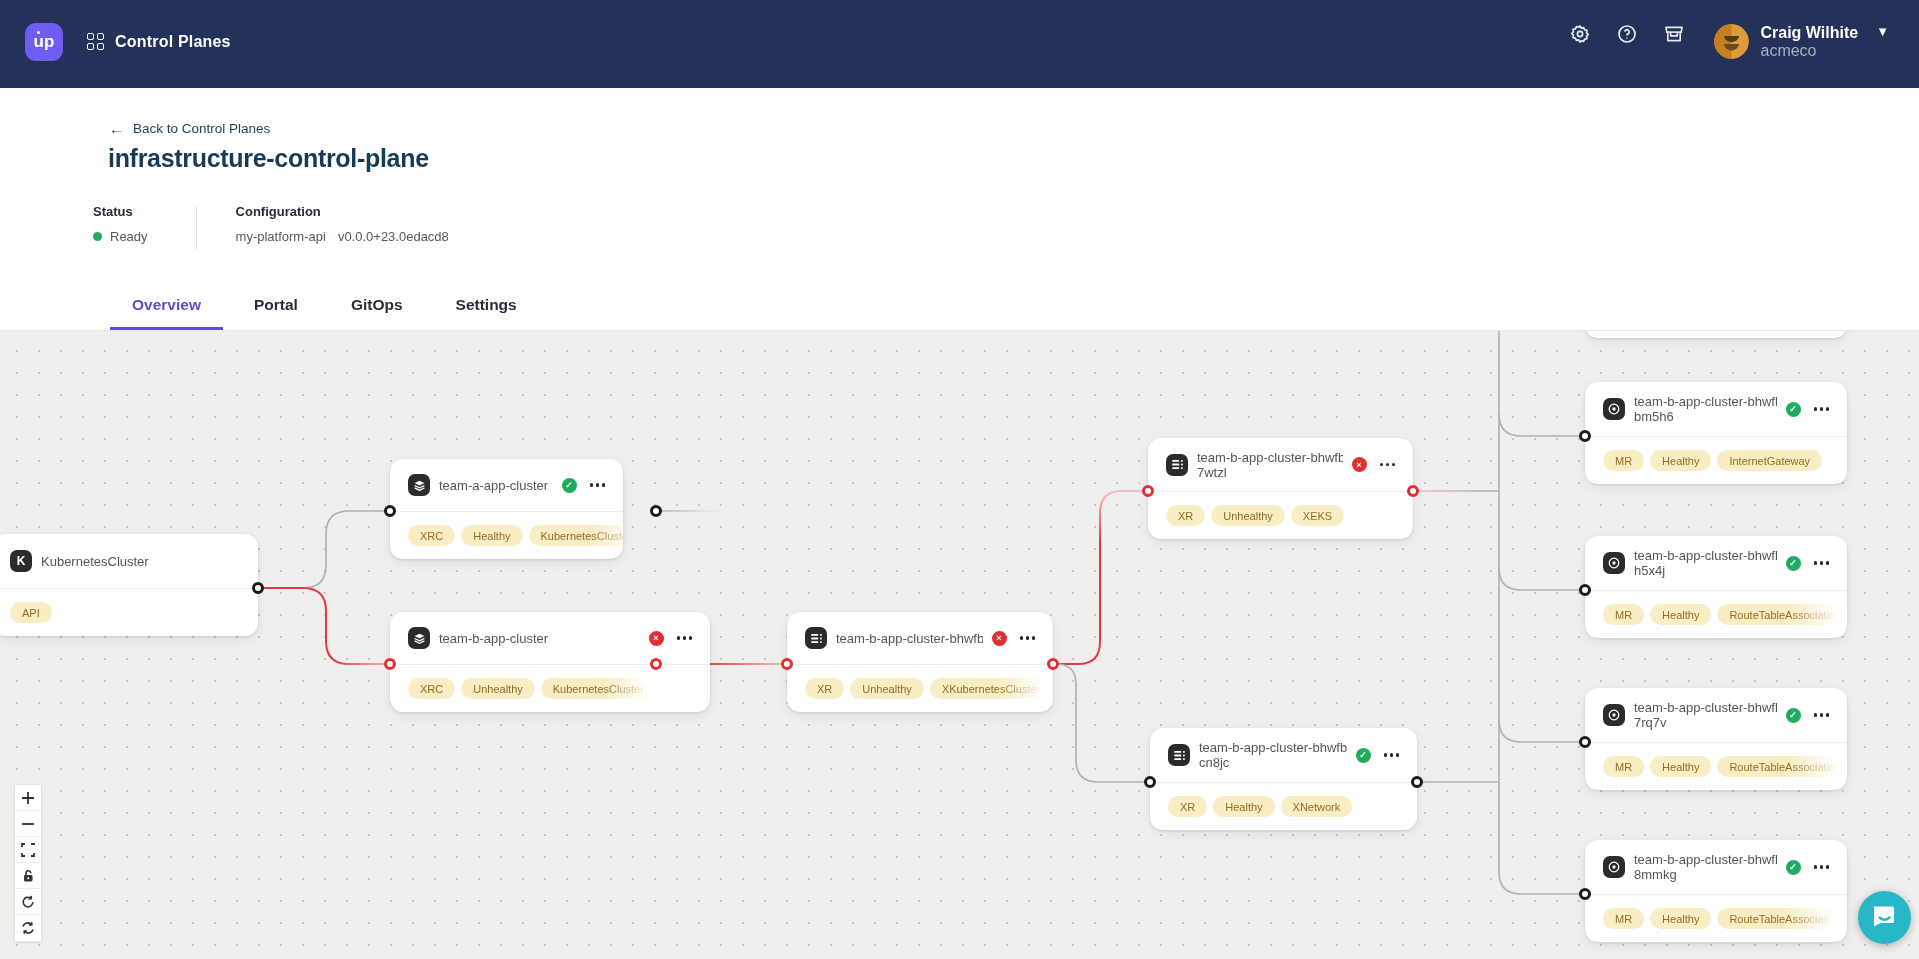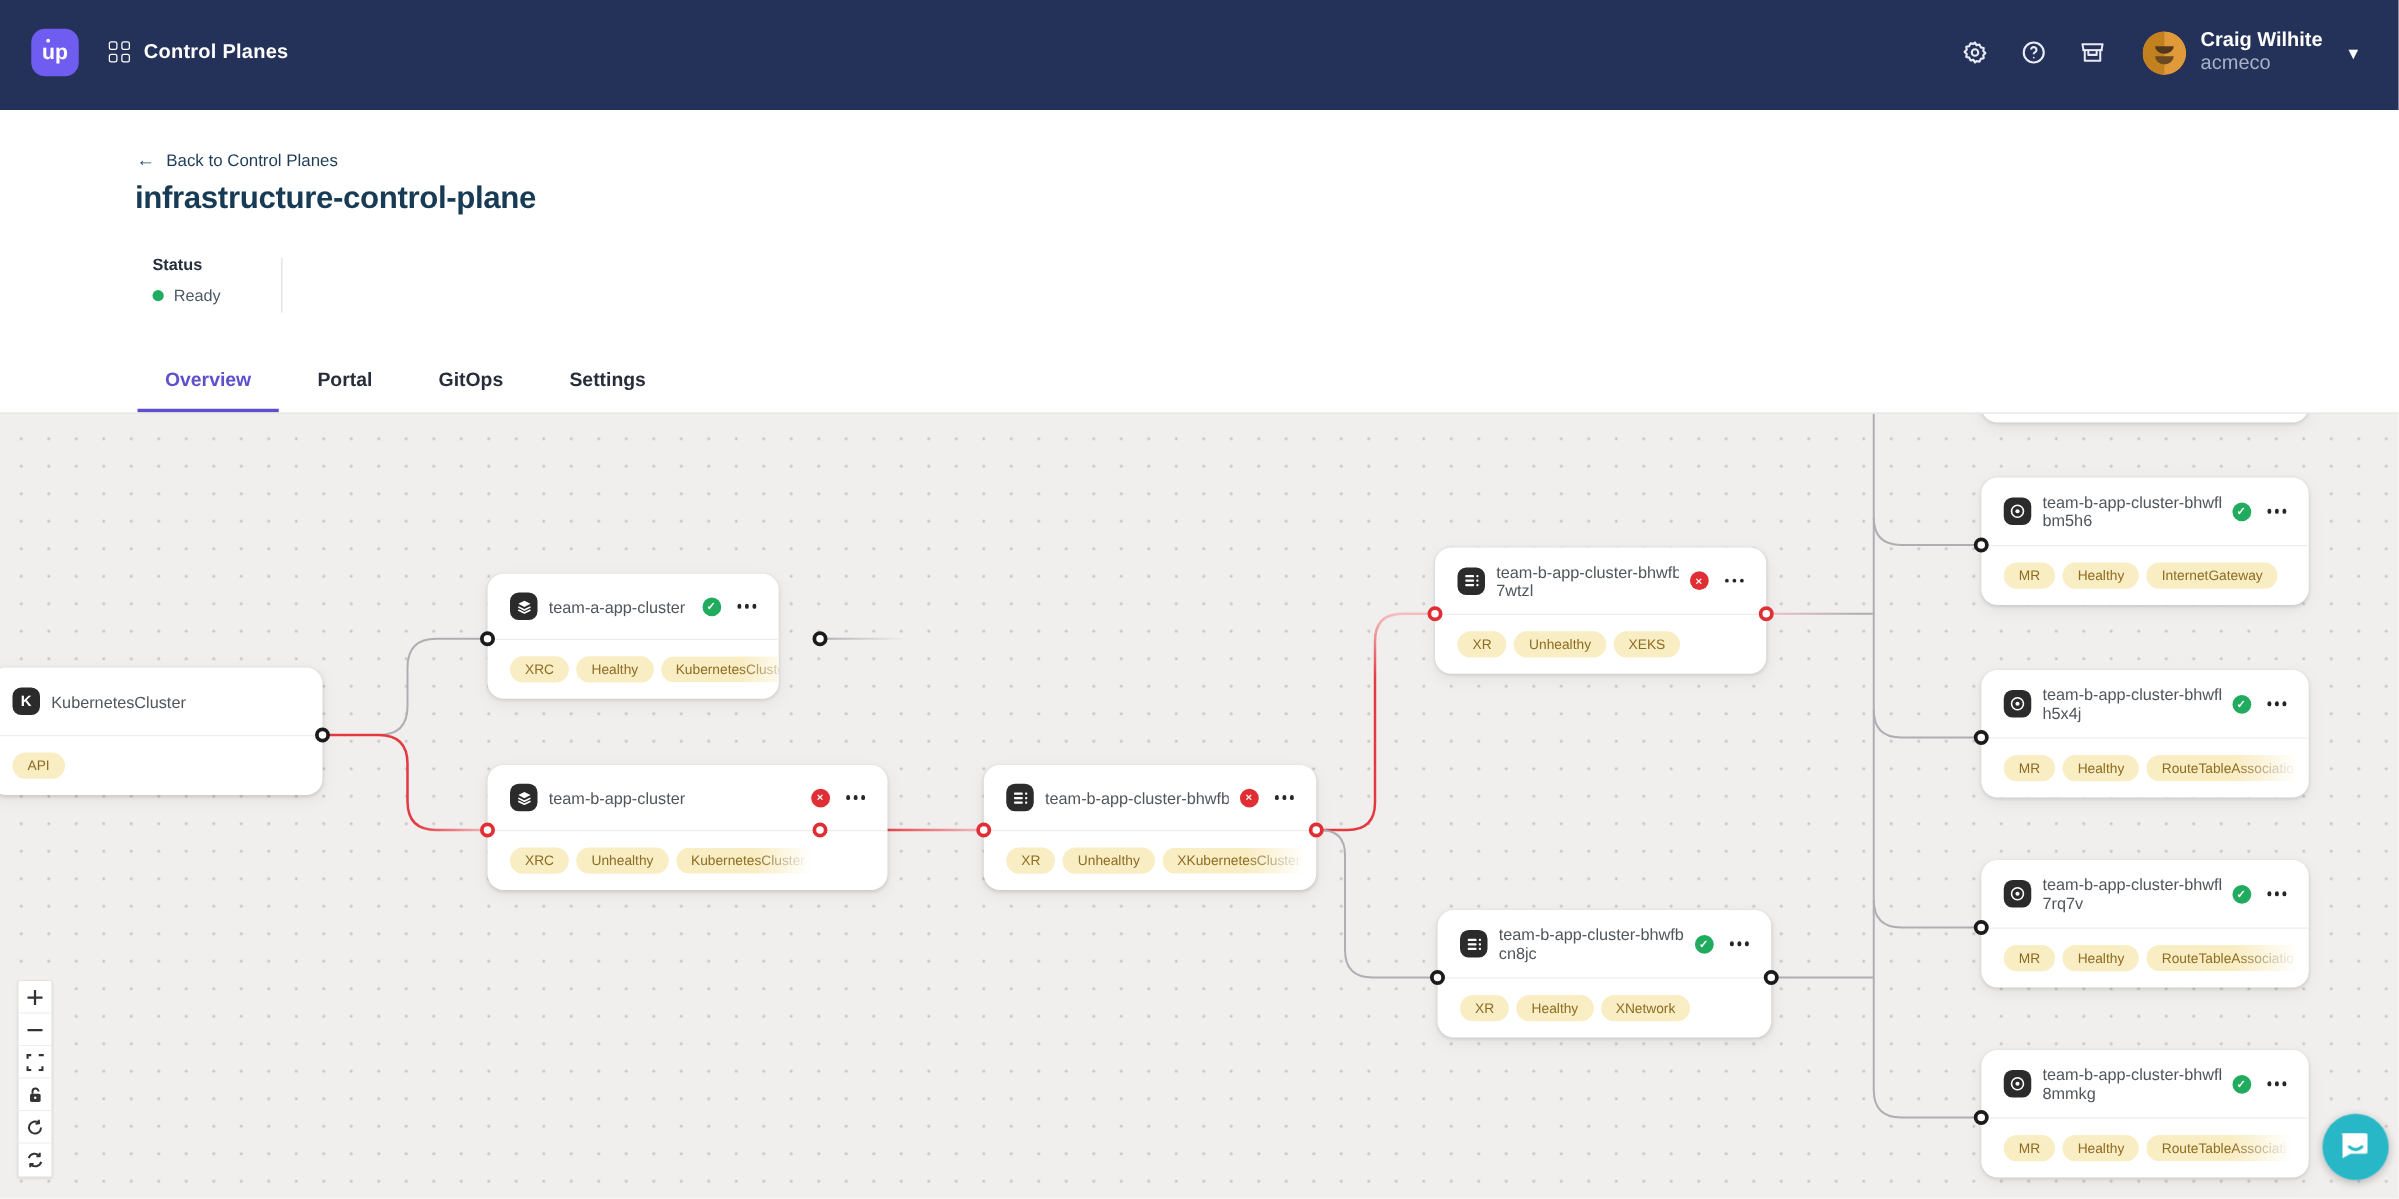--- a/index.html
+++ b/index.html
@@ -7,35 +7,35 @@
     font-family:"Liberation Sans", sans-serif; }
 
   
   .navbar { height:88px; background:#243158; display:flex; align-items:center; padding:0 24px 4px 25px; }
   .logo { width:38px; height:38px; border-radius:11px; background:#6f5cf1; position:relative;
     display:flex; align-items:center; justify-content:center; color:#fff; font-weight:700; font-size:17px; }
   .logo .logodot { position:absolute; top:8px; left:12px; width:3px; height:3px; border-radius:50%; background:#fff; }
   .grid-icon { margin-left:24px; width:18px; height:18px; display:grid; grid-template-columns:7px 7px; grid-template-rows:7px 7px; gap:3px; }
   .grid-icon span { border:1.8px solid #fff; border-radius:2px; }
   .app-title { margin-left:10px; color:#fff; font-size:16px; font-weight:700; letter-spacing:.2px; }
-  .nav-right { margin-left:auto; display:flex; align-items:center; }
+  .nav-right { margin-left:auto; display:flex; align-items:flex-start; }
   .nav-icon { width:20px; height:20px; margin-left:27px; color:#e8ebf4; display:flex; align-items:center; justify-content:center; }
   .avatar { width:35px; height:35px; border-radius:50%; overflow:hidden; margin-left:30px; }
   .user-block { margin-left:11px; line-height:1.15; }
   .user-name { color:#fff; font-weight:700; font-size:16px; }
   .user-org { color:#a9b1c9; font-size:16px; }
   .chevron { color:#fff; font-size:13px; margin-left:18px; margin-right:6px; }
 
   
   .header-section { position:relative; height:242px; background:#fff; }
   .back-link { position:absolute; left:109px; top:32px; font-size:13.5px; color:#1e3d59;
     display:flex; align-items:center; gap:9px; cursor:pointer; }
   .back-link .arr { font-size:15px; }
   .page-title { position:absolute; left:108px; top:56px; font-size:25px; font-weight:700; color:#173a55; letter-spacing:-.3px; }
-  .meta { position:absolute; left:122px; top:116px; display:flex;gap:12px; }
+  .meta { position:absolute; left:93px; top:116px; display:flex;gap:12px; }
   .meta-label { font-size:13px; font-weight:700; color:#222e3a; }
   .meta-val { margin-top:10px; font-size:13px; color:#4c5a66; display:flex; align-items:center; gap:8px; }
   .dot-green { width:9px; height:9px; border-radius:50%; background:#21ab5e; display:inline-block; }
   .meta-div { width:1px; background:#dcdfe3; margin:2px 27px 0 36px; height:44px; }
   .cfg-vals { display:flex; gap:12px; }
   .tabs { position:absolute; left:110px; bottom:0; display:flex; gap:9px; }
   .tab { padding:0 22px; height:45px; line-height:40px; font-size:15.5px; font-weight:700; color:#272d3a;
     border-bottom:3px solid transparent; cursor:pointer; }
   .tab.active { color:#5d50ce; border-bottom-color:#5d50ce; }
 
@@ -144,20 +144,27 @@
   <div class="page-title">infrastructure-control-plane</div>
   <div class="meta">
     <div>
       <div class="meta-label">Status</div>
       <div class="meta-val">
         <span class="dot-green"></span>
         <span>Ready</span>
       </div>
     </div>
     <div class="meta-div"></div>
+    <div>
+      <div class="meta-label">Configuration</div>
+      <div class="meta-val cfg-vals">
+        <span>my-platform-api</span>
+        <span>v0.0.0+23.0edacd8</span>
+      </div>
+    </div>
   </div>
   <div class="tabs" id="tabs">
       <div class="tab active">Overview</div>
       <div class="tab">Portal</div>
       <div class="tab">GitOps</div>
       <div class="tab">Settings</div>
     </div>
 </div>
 
 <div class="canvas" id="canvas">

